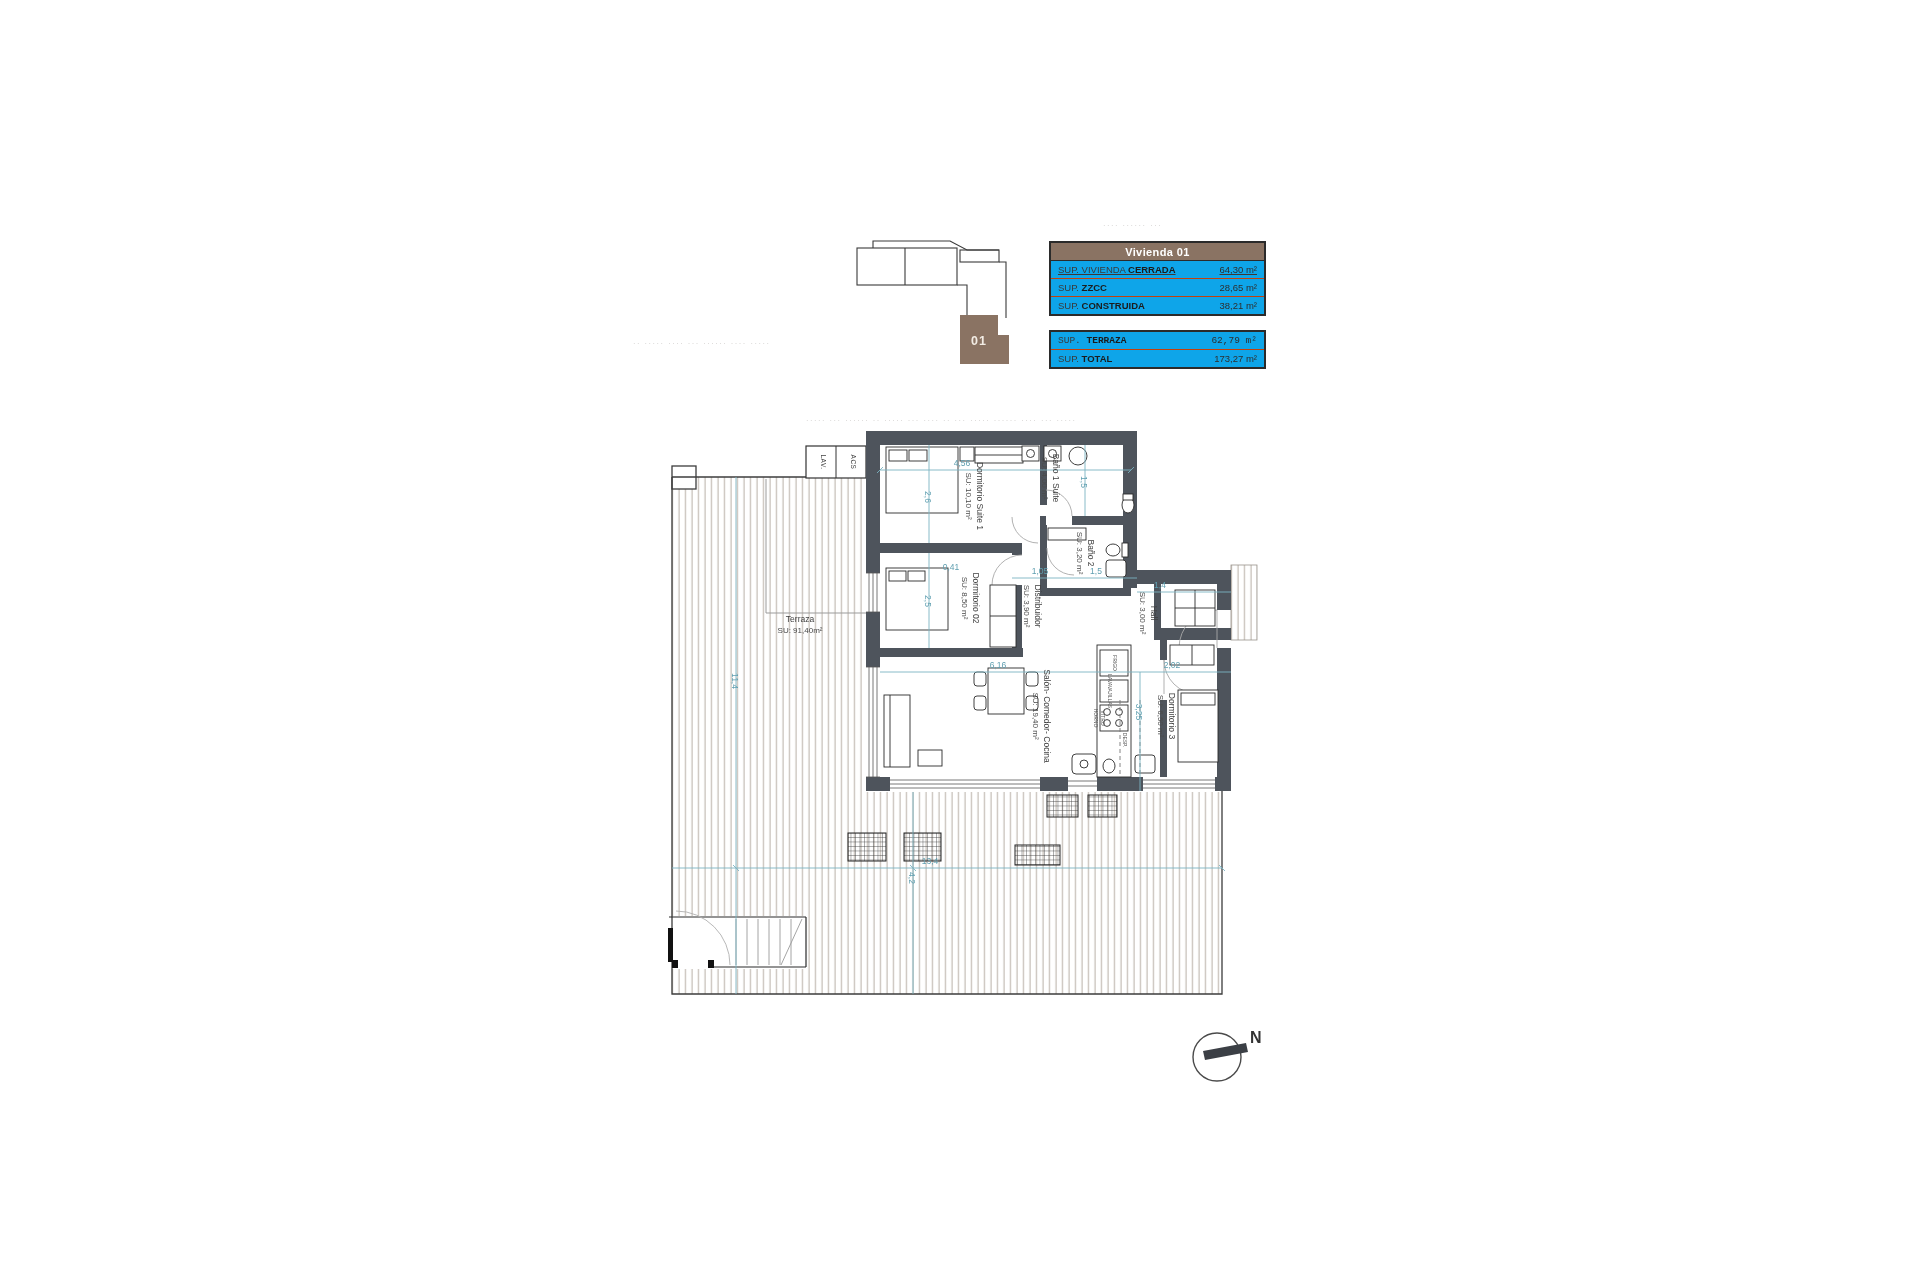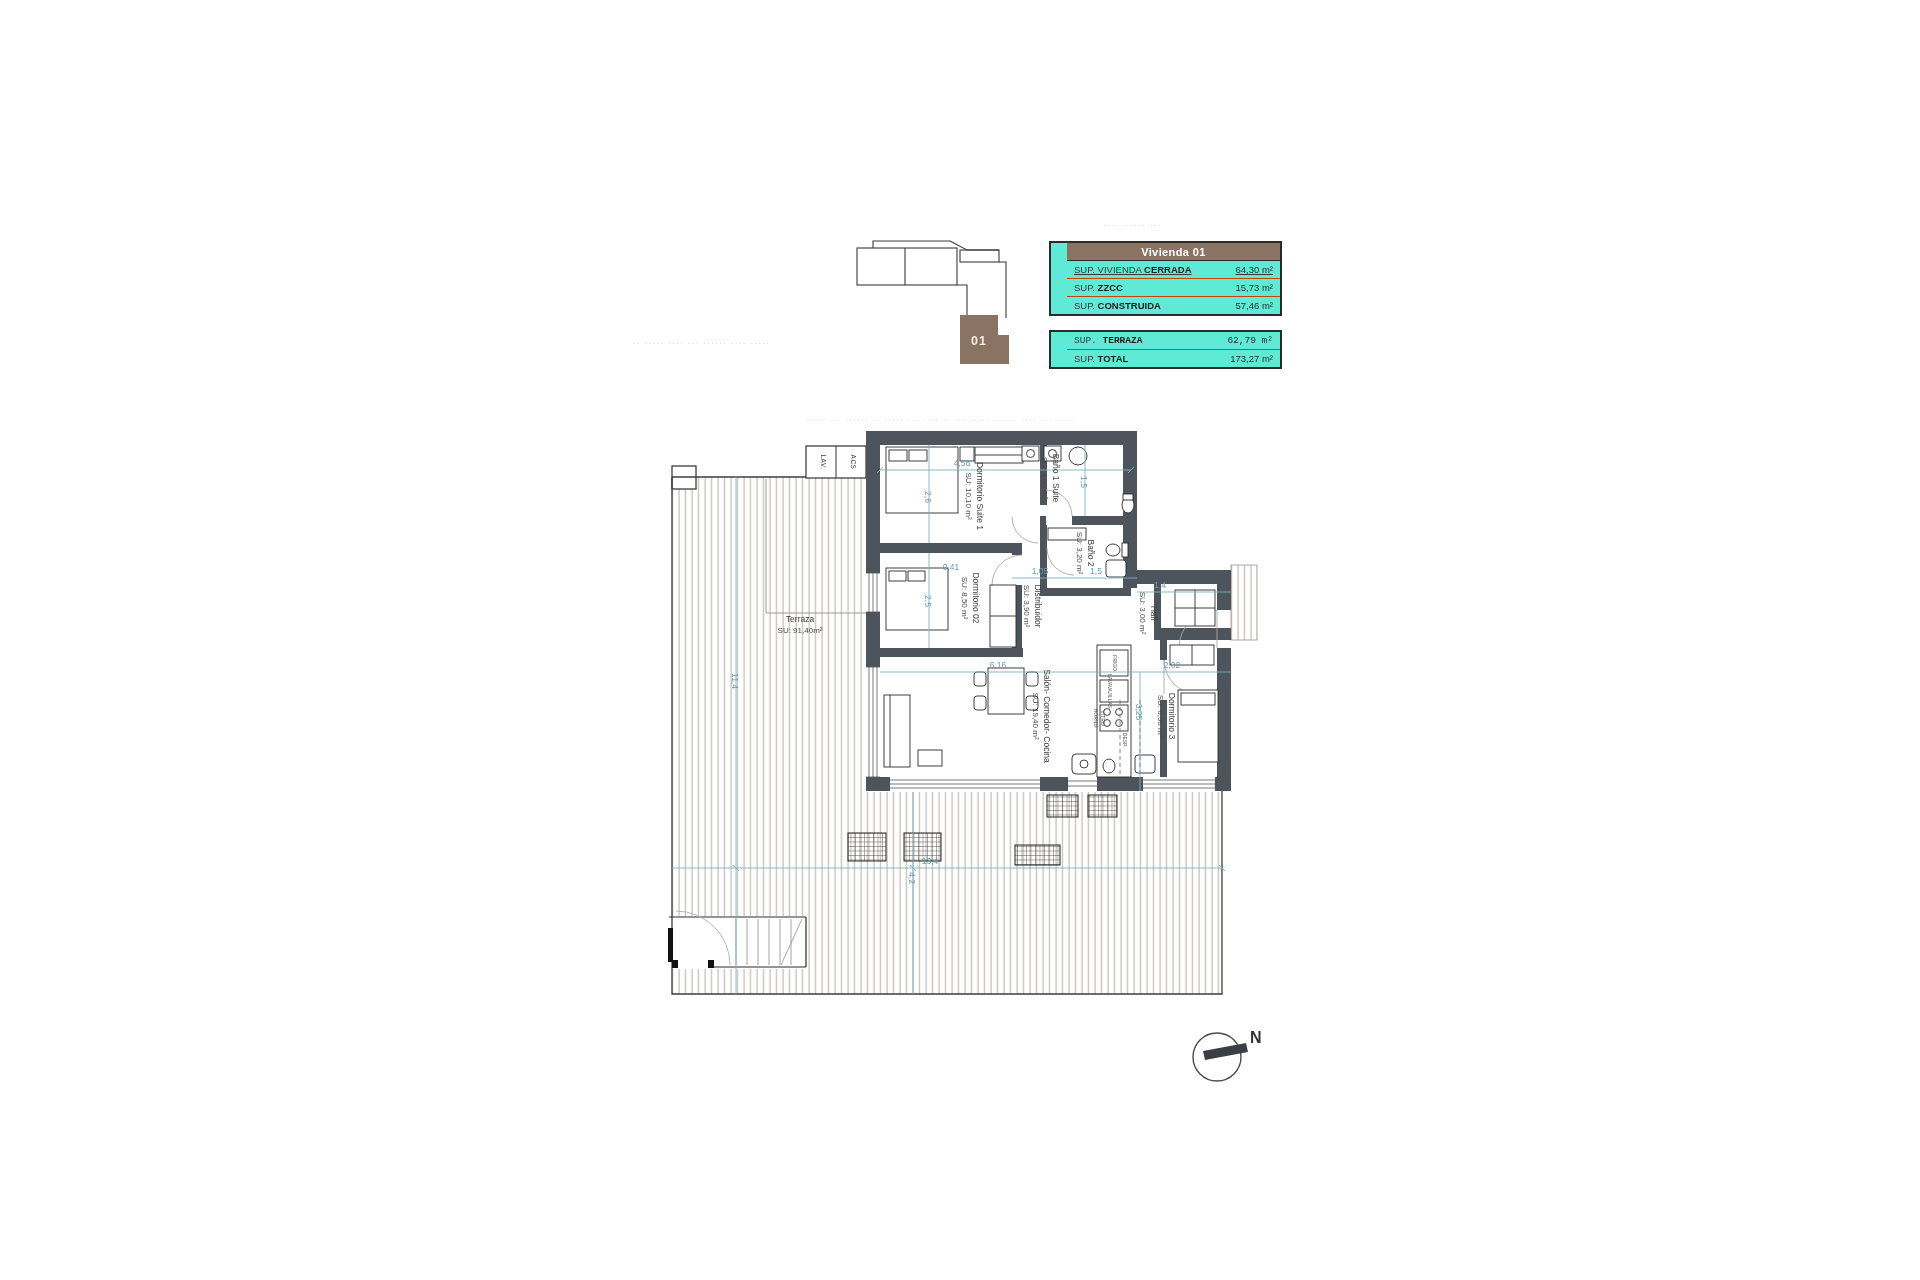--- a/index.html
+++ b/index.html
@@ -1,19 +1,19 @@
 <!DOCTYPE html>
 <html><head>
 <meta charset="utf-8">
 <style>
   html,body{margin:0;padding:0;background:#ffffff;}
   body{width:1920px;height:1280px;position:relative;font-family:"Liberation Sans",sans-serif;overflow:hidden;}
   #plan-svg{position:absolute;left:0;top:0;}
   
-  .atable{position:absolute;width:213px;background:#5eead4;border:2px solid #2b2b2b;padding-left:16px;}
+  .atable{position:absolute;width:213px;background:#0ea5e9;border:2px solid #2b2b2b;}
   .atable.main{left:1049px;top:241px;}
   .atable.totals{left:1049px;top:330px;}
   .atable .thead{background:#8a7363;color:#fff;text-align:center;font-size:11px;font-weight:bold;
     letter-spacing:.4px;padding:3px 0 2px 0;}
   .trow{display:flex;justify-content:space-between;align-items:center;height:17px;
     border-top:1px solid #c2410c;font-size:9.5px;color:#3a3a3a;padding:0 7px;white-space:nowrap;}
   .atable .thead + .trow{border-top:1px solid #2b2b2b;text-decoration:underline;}
   .atable.totals .trow:first-child{border-top:none;font-family:Liberation Mono, monospace;}
   .tlabel b{color:#1c1c1c;}
   .tvalue{font-size:9.5px;color:#2e2e2e;margin-left:24px;}
@@ -290,25 +290,25 @@
 </svg>
 
 <div class="atable main">
   <div class="thead">Vivienda 01</div>
   <div class="trow">
     <span class="tlabel"><span>SUP. VIVIENDA </span><b>CERRADA</b></span>
     <span class="tvalue">64,30 m²</span>
   </div>
   <div class="trow">
     <span class="tlabel"><span>SUP. </span><b>ZZCC</b></span>
-    <span class="tvalue">15,73 m²</span>
+    <span class="tvalue">28,65 m²</span>
   </div>
   <div class="trow">
     <span class="tlabel"><span>SUP. </span><b>CONSTRUIDA</b></span>
-    <span class="tvalue">57,46 m²</span>
+    <span class="tvalue">38,21 m²</span>
   </div>
 </div>
 
 <div class="atable totals">
   <div class="trow">
     <span class="tlabel"><span>SUP. </span><b>TERRAZA</b></span>
     <span class="tvalue">62,79 m²</span>
   </div>
   <div class="trow">
     <span class="tlabel"><span>SUP. </span><b>TOTAL</b></span>

